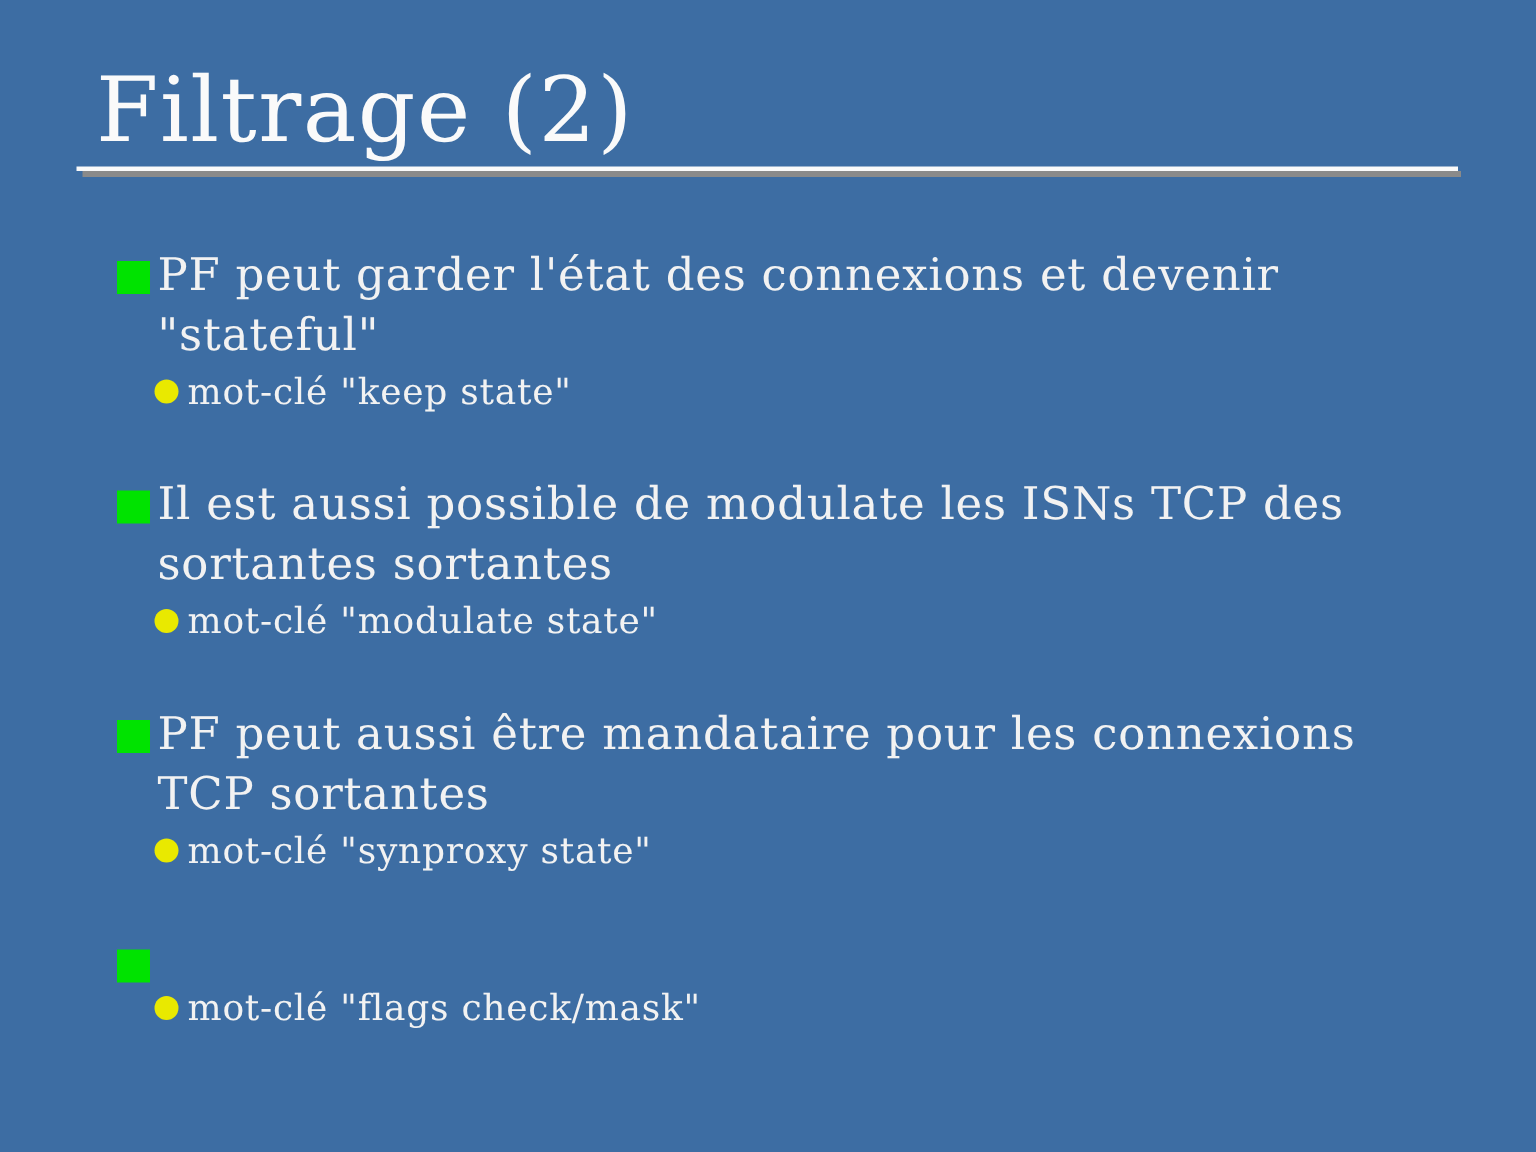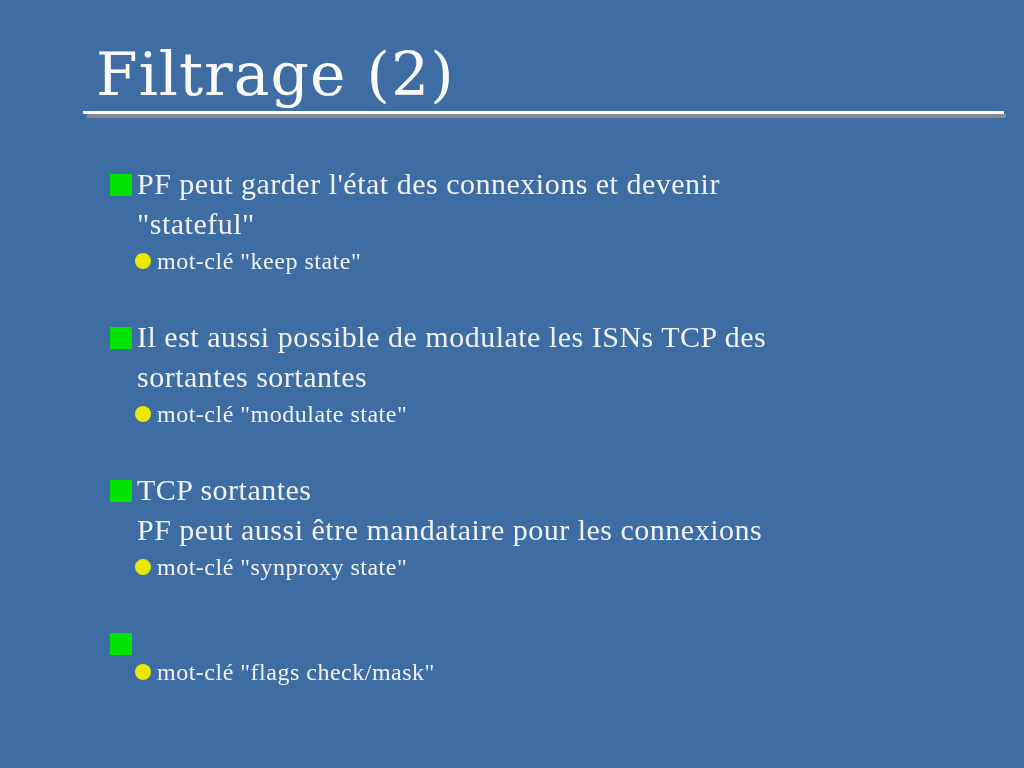--- a/index.html
+++ b/index.html
@@ -11,21 +11,21 @@
     --underline-top:#FAFAFA;
     --underline-shadow:#8A8A8A;
   }
   *{margin:0;padding:0;box-sizing:border-box;}
   html,body{width:1024px;height:768px;overflow:hidden;}
   body{
     background:var(--background);
     font-family:"DejaVu Serif","Liberation Serif",serif;
     color:var(--text);
   }
-  .slide{position:relative;width:832px;height:768px;margin-left:32px;}
+  .slide{position:relative;width:832px;height:768px;}
 
   .title{
     position:absolute;
     left:64px;top:44px;
     font-size:60px;line-height:60px;
     font-weight:400;
     letter-spacing:1px;
     color:var(--title);
     white-space:nowrap;
   }
@@ -40,21 +40,21 @@
     left:55px;top:114px;
     width:919px;height:4px;
     background:var(--underline-shadow);
   }
 
   .content{
     position:absolute;
     left:78px;top:164px;
     width:920px;
   }
-  .bullet-block{margin-bottom:39px;font-family:Liberation Serif, serif;}
+  .bullet-block{margin-bottom:39px;}
 
   .main-row{display:flex;align-items:flex-start;}
   .sq{
     width:22px;height:22px;
     margin-top:10px;margin-right:5px;
     flex:0 0 22px;
     background:var(--bullet-square);
   }
   .main-text{
     font-size:30px;line-height:40px;
@@ -116,22 +116,22 @@
       <div class="sub-row">
         <div class="dot"></div>
         <div class="sub-text">mot-clé "modulate state"</div>
       </div>
     </div>
 
     <div class="bullet-block">
       <div class="main-row">
         <div class="sq"></div>
         <div class="main-text">
+          <span class="line">PF peut aussi être mandataire pour les connexions</span>
           <span class="line">TCP sortantes</span>
-          <span class="line">PF peut aussi être mandataire pour les connexions</span>
         </div>
       </div>
       <div class="sub-row">
         <div class="dot"></div>
         <div class="sub-text">mot-clé "synproxy state"</div>
       </div>
     </div>
 
     <div class="bullet-block">
       <div class="main-row">

